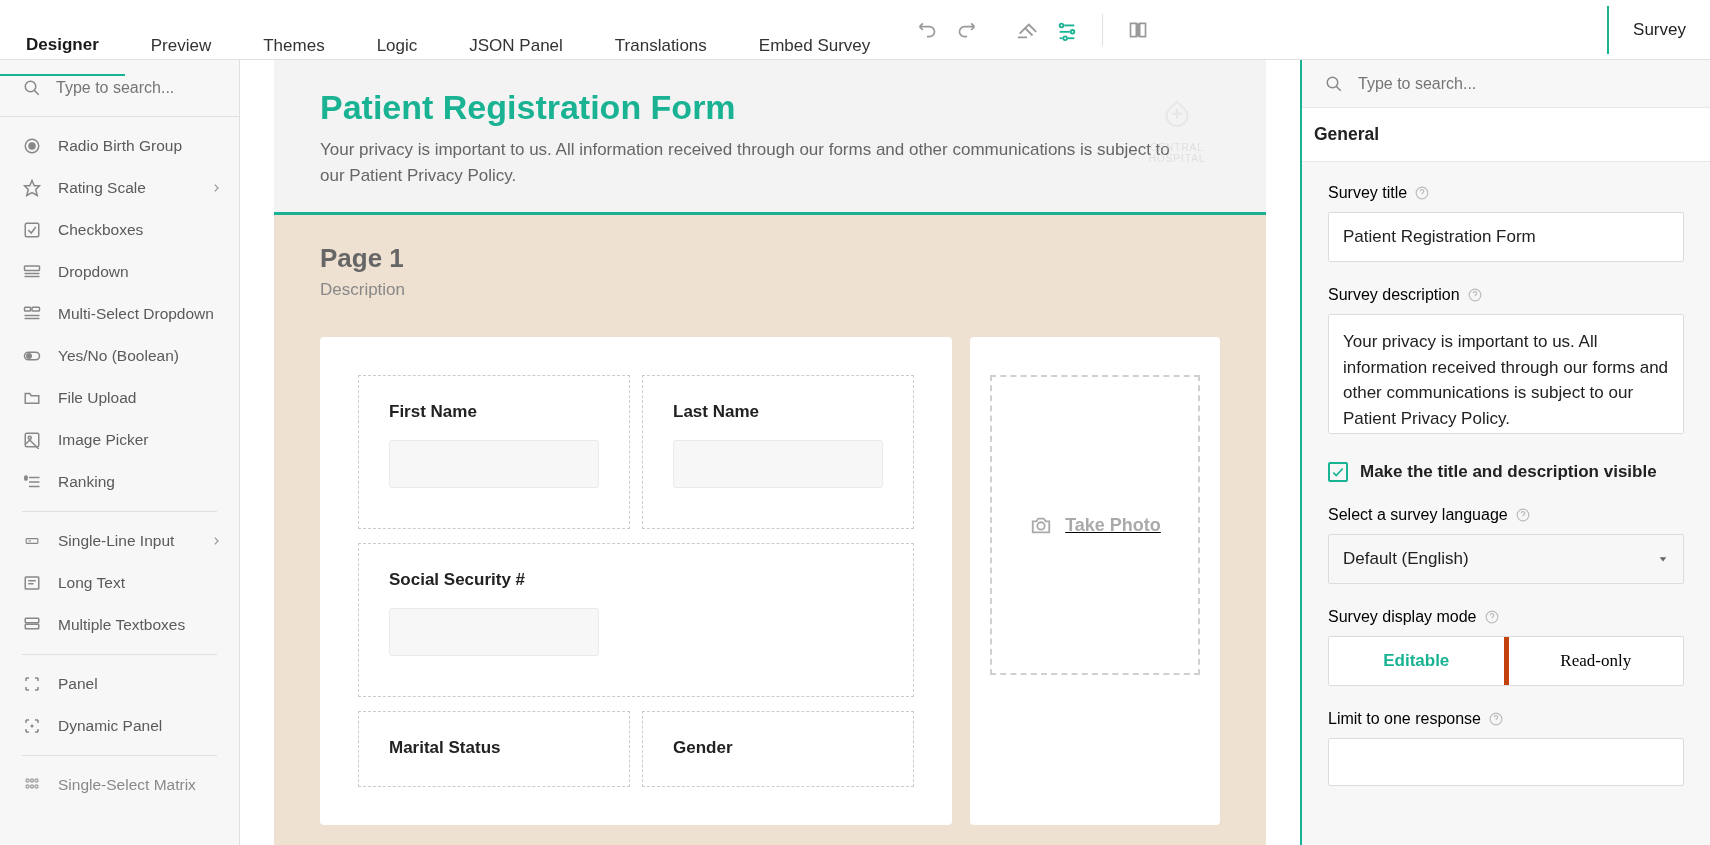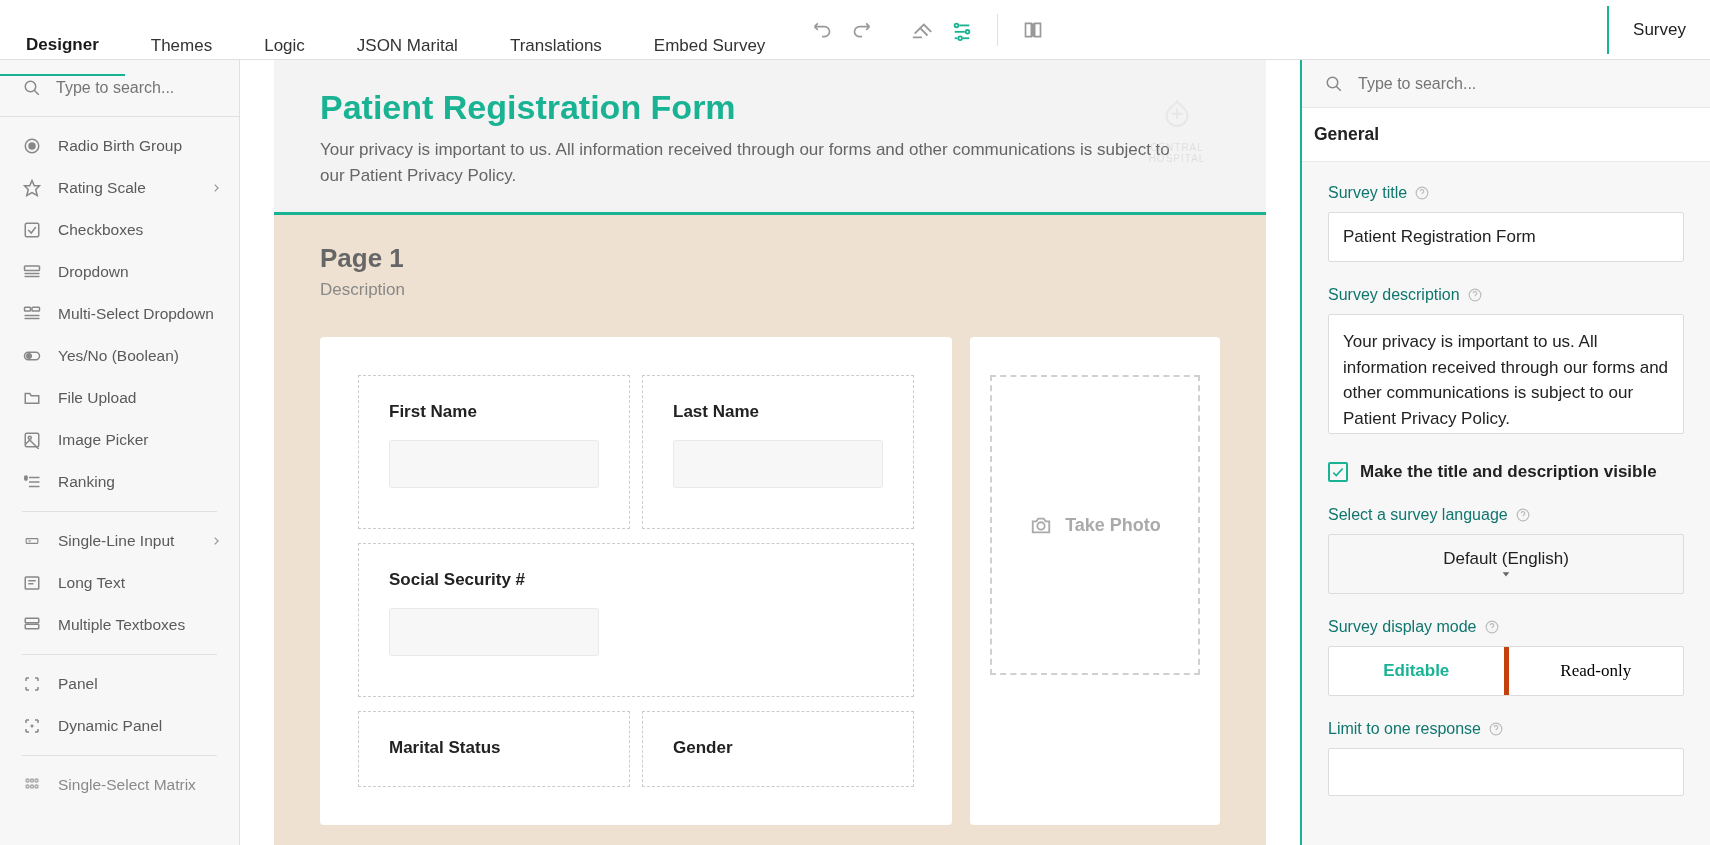--- a/index.html
+++ b/index.html
@@ -33,58 +33,59 @@
 .form-header { padding: 28px 46px 24px; border-bottom: 3px solid #19b394; position: relative; }
 .form-title { font-size: 34px; font-weight: 700; color: #19b394; margin-bottom: 10px; }
 .form-desc { font-size: 17px; color: #666; line-height: 1.5; max-width: 870px; }
 .logo-mark { position: absolute; right: 46px; top: 28px; width: 86px; height: 86px; display: flex; flex-direction: column; align-items: center; justify-content: center; color: #fff; opacity: 0.5; }
 
 .page-area { background: #efe1d1; flex: 1; padding: 28px 46px; overflow: hidden; }
 .page-title { font-size: 26px; font-weight: 700; color: #666; }
 .page-desc { font-size: 17px; color: #888; margin-top: 6px; margin-bottom: 37px; }
 .page-body { display: flex; gap: 18px; }
 .panel-card { background: #fff; border-radius: 4px; padding: 38px 38px; flex: 1; }
-.photo-card { background: #fff; border-radius: 4px; width: 252px; display: flex; align-items: flex-start; justify-content: center; padding: 38px 20px; }
+.photo-card { background: #fff; border-radius: 4px; width: 252px; display: flex; align-items: flex-start; justify-content: center; padding: 38px 20px; text-decoration: underline; }
 .photo-box { border: 2px dashed #d0d0d0; width: 100%; height: 300px; display: flex; align-items: center; justify-content: center; gap: 12px; color: #aaa; font-size: 18px; font-weight: 600; }
 
 .field-row { display: flex; gap: 12px; margin-bottom: 14px; }
 .field { border: 1px dashed #ccc; padding: 26px 30px 40px; flex: 1; }
 .field-label { font-size: 17px; font-weight: 700; color: #222; margin-bottom: 18px; }
 .field-input { background: #f7f7f7; border: 1px solid #eaeaea; height: 48px; width: 210px; border-radius: 3px; padding: 0 14px; font-size: 16px; color: #555; }
 
 
 .properties { width: 410px; border-left: 2px solid #19b394; background: #f7f7f7; display: flex; flex-direction: column; overflow: hidden; }
 .prop-search { display: flex; align-items: center; padding: 8px 22px; height: 48px; gap: 14px; background: #f7f7f7; border-bottom: 1px solid #e8e8e8; }
 .prop-search input { border: none; background: none; font-size: 16px; color: #666; flex: 1; outline: none; }
 .prop-section-header { background: #fff; padding: 16px 12px; font-size: 17.5px; font-weight: 700; color: #222; border-bottom: 1px solid #e8e8e8; }
 .prop-body { padding: 22px 26px; overflow: hidden; }
 .prop-group { margin-bottom: 24px; }
-.prop-label { font-size: 16px; color: #0f766e; margin-bottom: 10px; display: flex; align-items: center; gap: 8px; }
+.prop-label { font-size: 16px; color: #000000; margin-bottom: 10px; display: flex; align-items: center; gap: 8px; }
 .prop-input, .prop-textarea, .prop-select { width: 100%; background: #fff; border: 1px solid #dcdcdc; border-radius: 2px; padding: 14px 14px; font-size: 17px; color: #222; font-family: inherit; }
 .prop-textarea { resize: none; height: 120px; line-height: 1.5; }
-.prop-select { display: flex; align-items: center; justify-content: space-between; background: #f7f7f7; border: 1px solid #dcdcdc; flex-direction: column; }
+.prop-select { display: flex; align-items: center; justify-content: space-between; background: #f7f7f7; border: 1px solid #dcdcdc; }
 .checkbox-row { display: flex; align-items: center; gap: 12px; margin: 8px 0 24px; font-weight: bold; }
 .checkbox { width: 20px; height: 20px; border: 2px solid #19b394; border-radius: 2px; display: flex; align-items: center; justify-content: center; color: #19b394; font-weight: 700; }
 .toggle-group { display: flex; border: 1px solid #dcdcdc; border-radius: 2px; overflow: hidden; background: #fff; }
 .toggle-btn { flex: 1; padding: 14px; text-align: center; font-size: 17px; cursor: pointer; }
 .toggle-btn.active { color: #19b394; font-weight: 600; }
 .toggle-btn + .toggle-btn { border-left: 5px solid #c2410c; font-family: Liberation Serif, serif; }
 .help-icon { color: #bbb; }
 
 svg { display: block; }
 </style>
 </head>
 <body>
 
 <div class="top-toolbar">
   <div class="top-tabs">
     <div class="top-tab active">Designer</div>
+    <div class="top-tab">Preview</div>
     <div class="top-tab">Themes</div>
     <div class="top-tab">Logic</div>
-    <div class="top-tab">JSON Marital</div>
+    <div class="top-tab">JSON Panel</div>
     <div class="top-tab">Translations</div>
     <div class="top-tab">Embed Survey</div>
   </div>
   <div class="top-icons">
     <div class="top-icon-btn">
       <svg width="22" height="20" viewBox="0 0 24 24" fill="none" stroke="currentColor" stroke-width="2">
           <path d="M3 8l4-4M3 8l4 4M3 8h12a6 6 0 0 1 0 12h-3"></path>
         </svg>
     </div>
     <div class="top-icon-btn">

